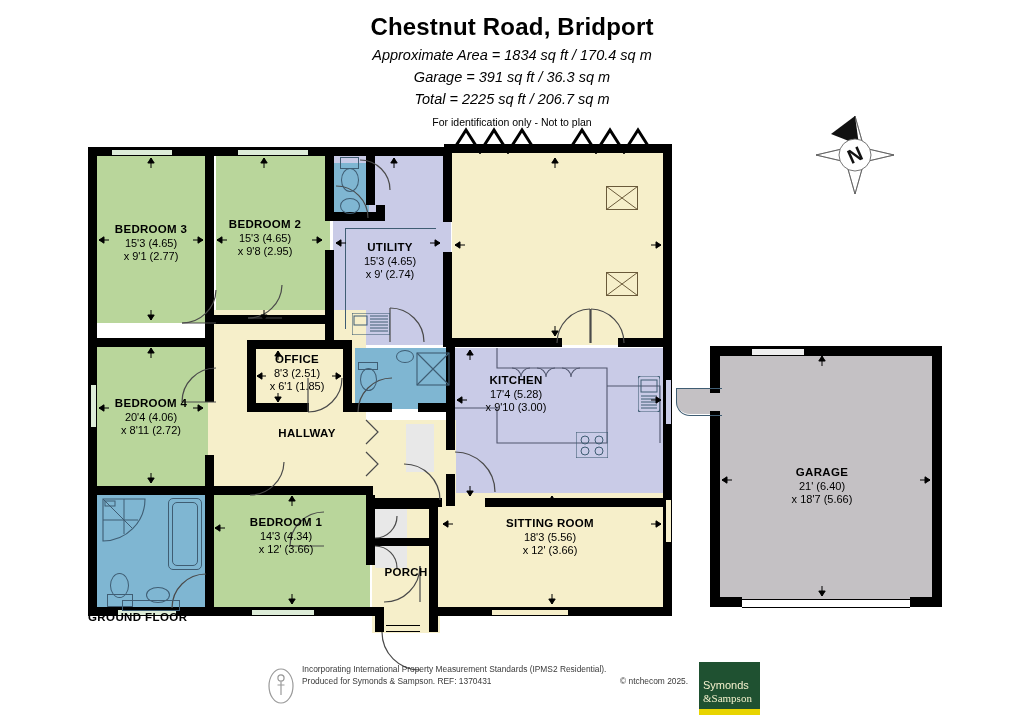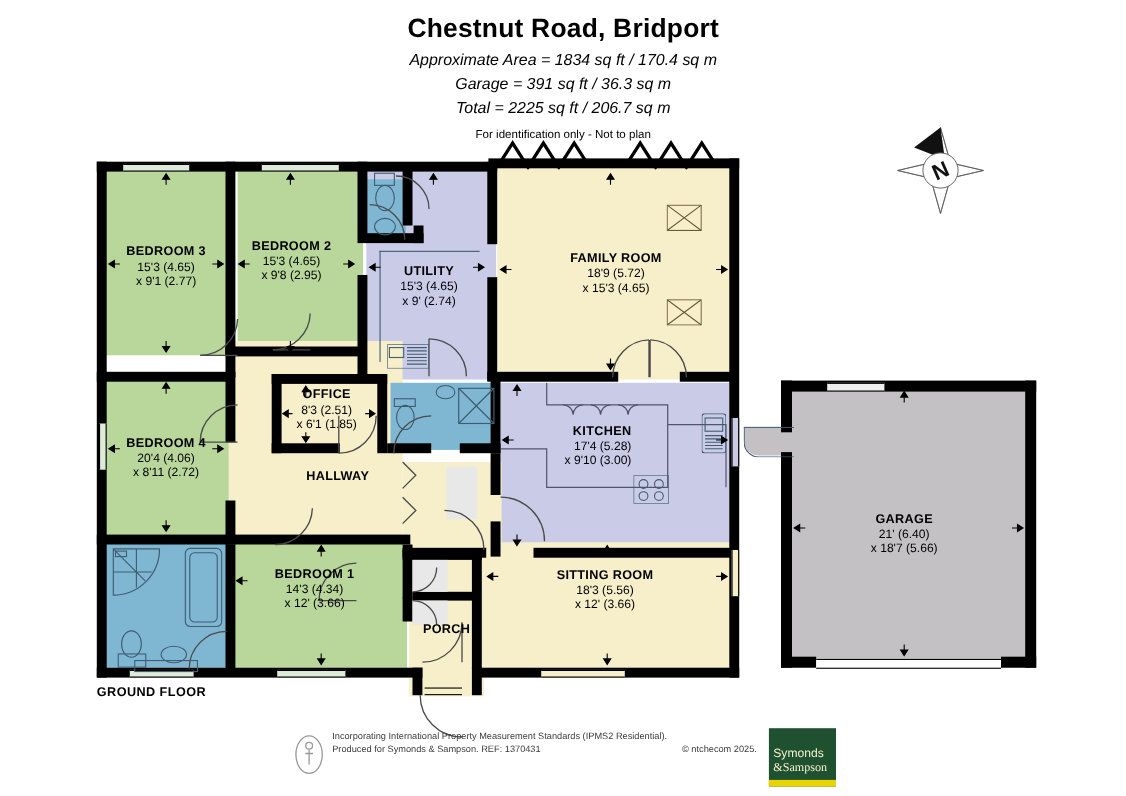--- a/index.html
+++ b/index.html
@@ -32,21 +32,21 @@
   .win-v{position:absolute;background:#ddecd8;border-left:1.5px solid #000;border-right:1.5px solid #000;}
 
   .fx{position:absolute;border:1.1px solid #3f5d73;background:transparent;}
   .fx-r{position:absolute;border:1.1px solid #3f5d73;border-radius:50%;background:transparent;}
 
   
   #compass{position:absolute;left:812px;top:112px;width:86px;height:86px;}
   #compass svg{display:block;}
 
   
-  #ground-floor{position:absolute;left:88px;top:624px;font-size:11.5px;font-weight:bold;letter-spacing:.4px;}
+  #ground-floor{position:absolute;left:88px;top:611px;font-size:11.5px;font-weight:bold;letter-spacing:.4px;}
 
   
   #footer{position:absolute;left:268px;top:662px;width:520px;height:54px;}
   #foot-icon{position:absolute;left:0;top:6px;width:26px;height:36px;}
   #foot-text{position:absolute;left:34px;top:2px;font-size:8.4px;line-height:11.6px;color:#3a3a3a;white-space:nowrap;}
   #copy{position:absolute;left:352px;top:13.5px;font-size:8.4px;color:#3a3a3a;}
   #logo{position:absolute;left:431px;top:0px;width:61px;height:53px;background:#1f5131;}
   #logo .l1{position:absolute;left:4px;top:17px;font-size:11px;color:#f4f1cd;font-family:Liberation Sans, sans-serif;}
   #logo .l2{position:absolute;left:4px;top:30px;font-size:11px;color:#f4f1cd;font-family:"Liberation Serif",serif;}
   #logo .bar{position:absolute;left:0;bottom:0;width:61px;height:6px;background:#e8d400;}
@@ -362,33 +362,28 @@
     <div class="dm">15'3 (4.65)</div>
     <div class="dm">x 9'8 (2.95)</div>
   </div>
 
   <div class="lbl" style="left:338px; top:241px; width:104px;">
     <div class="nm">UTILITY</div>
     <div class="dm">15'3 (4.65)</div>
     <div class="dm">x 9' (2.74)</div>
   </div>
 
-  <div class="lbl" style="left:490px; top:229px; width:140px;">
-    <div class="nm">FAMILY ROOM</div>
-    <div class="dm">18'9 (5.72)</div>
-    <div class="dm">x 15'3 (4.65)</div>
-  </div>
 
   <div class="lbl" style="left:252px; top:353px; width:90px;text-align:center;">
     <div class="nm">OFFICE</div>
     <div class="dm">8'3 (2.51)</div>
     <div class="dm">x 6'1 (1.85)</div>
   </div>
 
-  <div class="lbl" style="left:458px; top:386px; width:116px;text-align:right;">
+  <div class="lbl" style="left:458px; top:374px; width:116px;">
     <div class="nm">KITCHEN</div>
     <div class="dm">17'4 (5.28)</div>
     <div class="dm">x 9'10 (3.00)</div>
   </div>
 
   <div class="lbl" style="left:99px; top:397px; width:104px;">
     <div class="nm">BEDROOM 4</div>
     <div class="dm">20'4 (4.06)</div>
     <div class="dm">x 8'11 (2.72)</div>
   </div>

